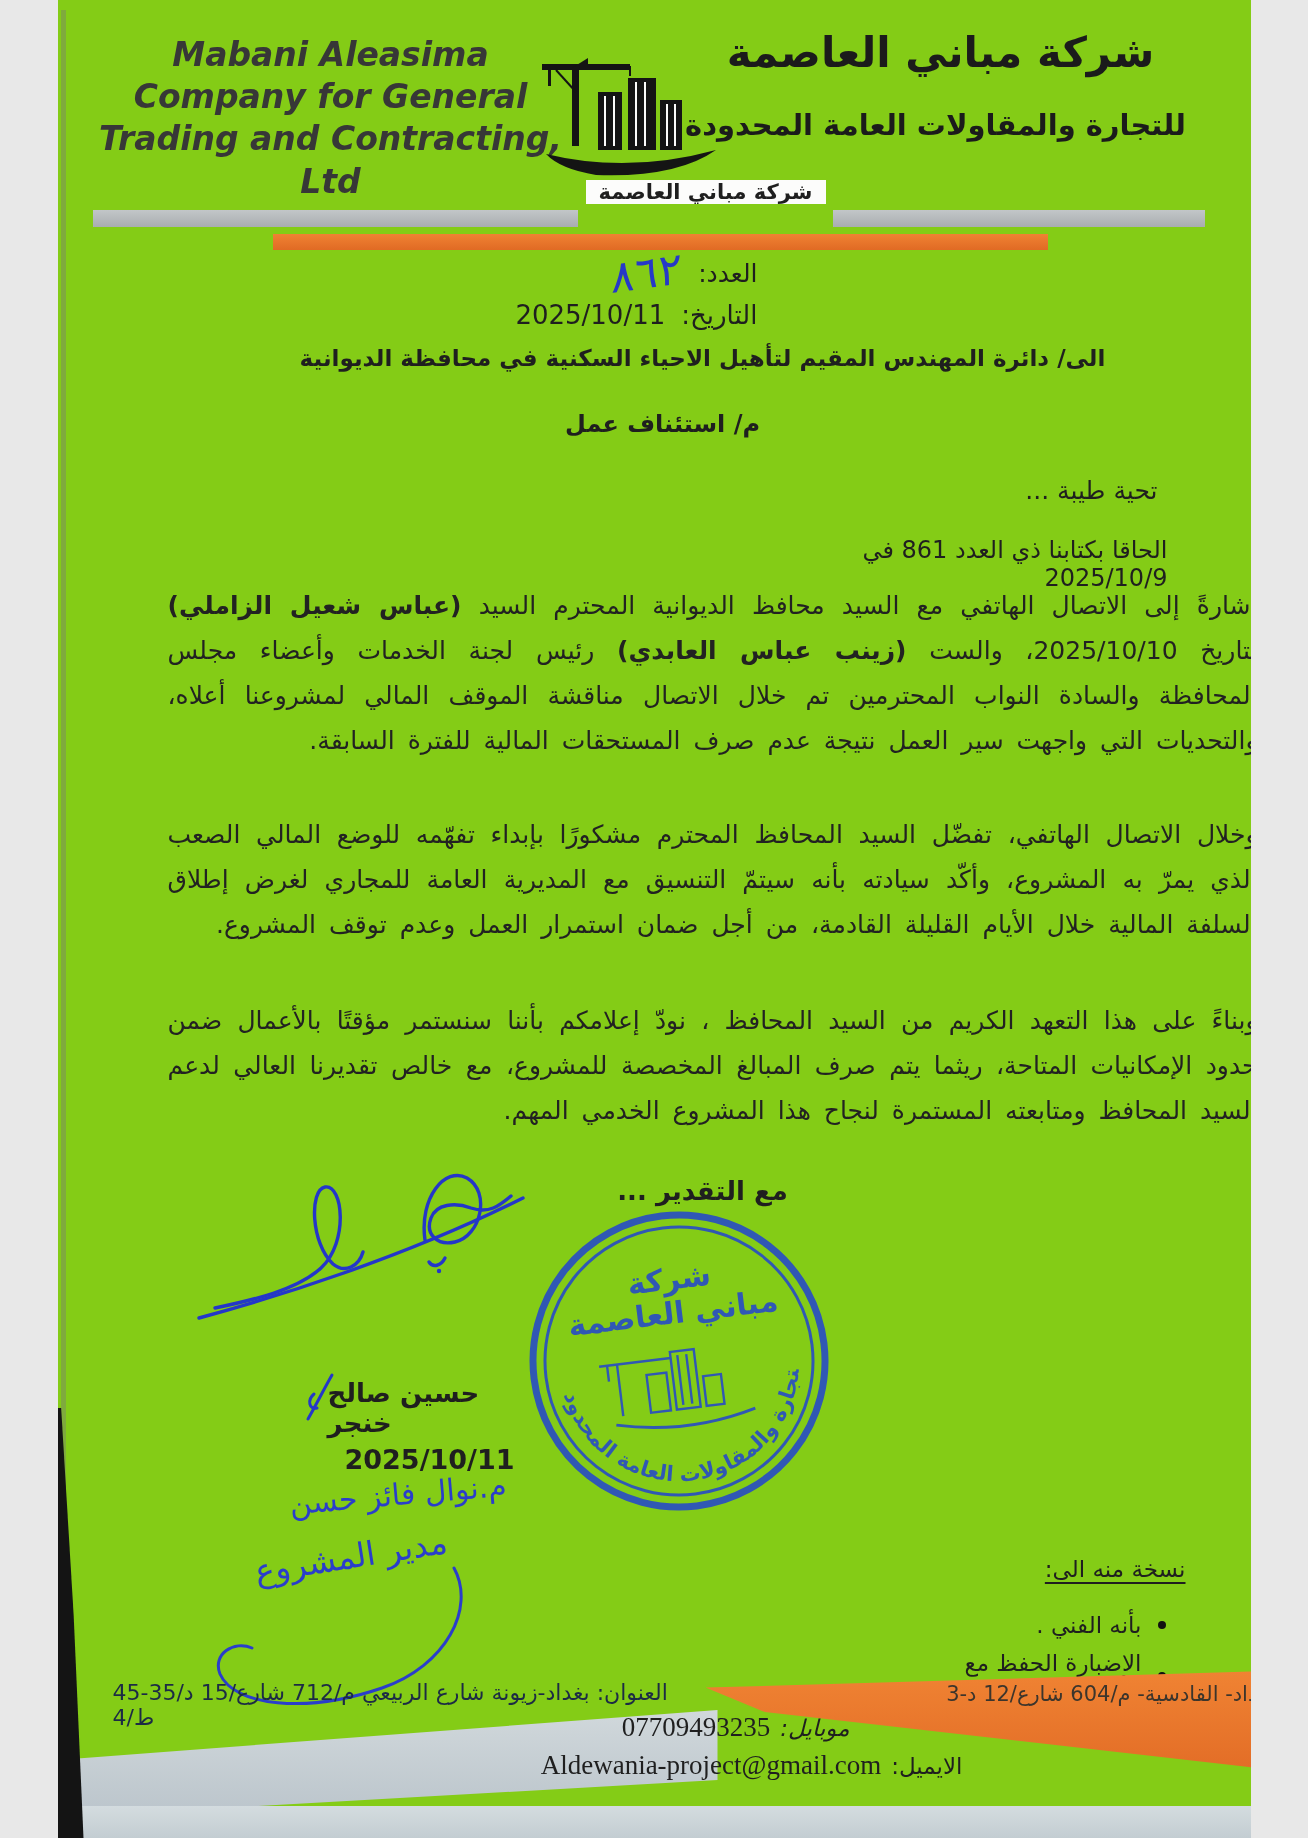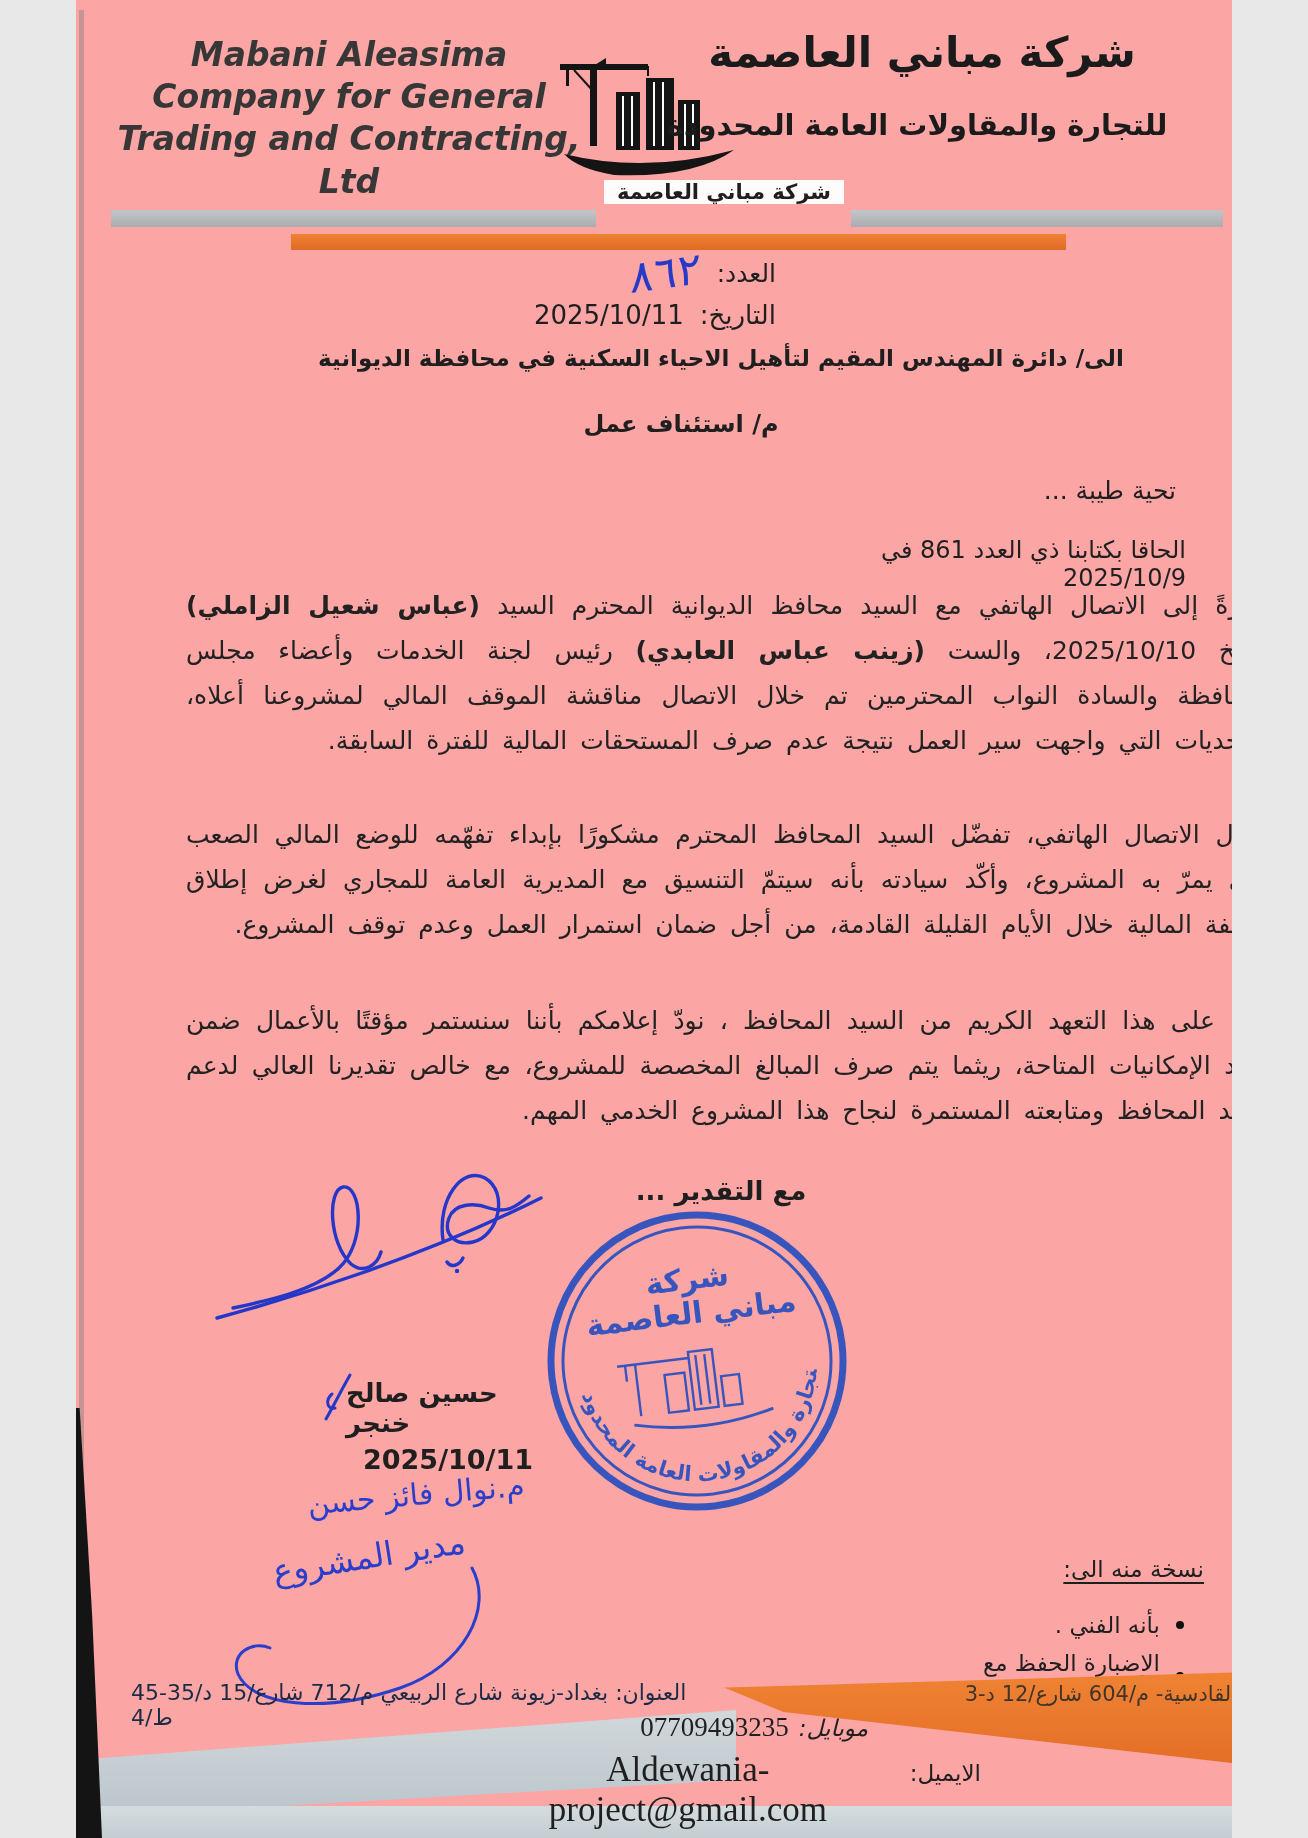--- a/index.html
+++ b/index.html
@@ -1,19 +1,20 @@
 <!DOCTYPE html>
 <html lang="ar"><head>
 <meta charset="utf-8">
 <style>
   html,body{margin:0;padding:0;background:#e8e8e8;}
   .page{
-    position:relative; width:1156px; height:1838px; background:#fca5a5;
+    position:relative; width:1156px; height:1838px; background:#84cc16;
     overflow:hidden; font-family:"DejaVu Sans",sans-serif; color:#1f1f1f;
     margin:0 auto;
+    padding-left:37px;
   }
   .abs{position:absolute;}
   
   .en-name{left:38px; top:34px; width:470px; text-align:center;
     font-size:33px; font-weight:bold; font-style:italic; color:#373737; line-height:1.28;}
   .ar-name{right:70px; top:28px; width:480px; text-align:center;
     font-size:42px; font-weight:bold; color:#1b1b1b; direction:rtl;}
   .ar-sub{right:55px; top:108px; width:520px; text-align:center;
     font-size:29px; font-weight:bold; color:#1b1b1b; direction:rtl;}
   .logo-box{left:478px; top:52px; width:190px; height:132px;}
@@ -83,21 +84,21 @@
     text-align:right; color:#3c352c; z-index:6;}
   .addr-left{left:55px; top:1680px; width:592px; font-size:22px; direction:rtl;
     text-align:left; color:#1c2b45; z-index:6;}
   .mobile-row{left:490px; top:1712px; width:302px; z-index:6; display:flex;
     direction:rtl; align-items:baseline; gap:10px;}
   .mobile-label{font-size:23px; font-style:italic;}
   .mobile-value{font-family:"Liberation Serif",serif; font-size:27px; direction:ltr;}
   .email-row{left:400px; top:1750px; width:505px; z-index:6; display:flex;
     direction:rtl; align-items:baseline; gap:10px;}
   .email-label{font-size:23px;}
-  .email-value{font-family:"Liberation Serif",serif; font-size:35px; direction:ltr;text-align:center;}
+  .email-value{font-family:"Liberation Serif",serif; font-size:27px; direction:ltr;}
   
   .art-left-line{left:3px; top:10px; width:5px; height:1660px; background:#777;
     opacity:.4; z-index:30;}
   .art-corner{left:0; top:1408px; width:26px; height:430px; background:#141414;
     clip-path:polygon(0 0, 14% 0, 62% 48%, 100% 100%, 0 100%); z-index:31;}
   .art-right{left:1242px; top:1290px; width:66px; height:548px;
     background:linear-gradient(90deg, rgba(18,18,18,0), rgba(18,18,18,.8) 50%, #0e0e0e);
     z-index:30;}
 </style>
 </head>

